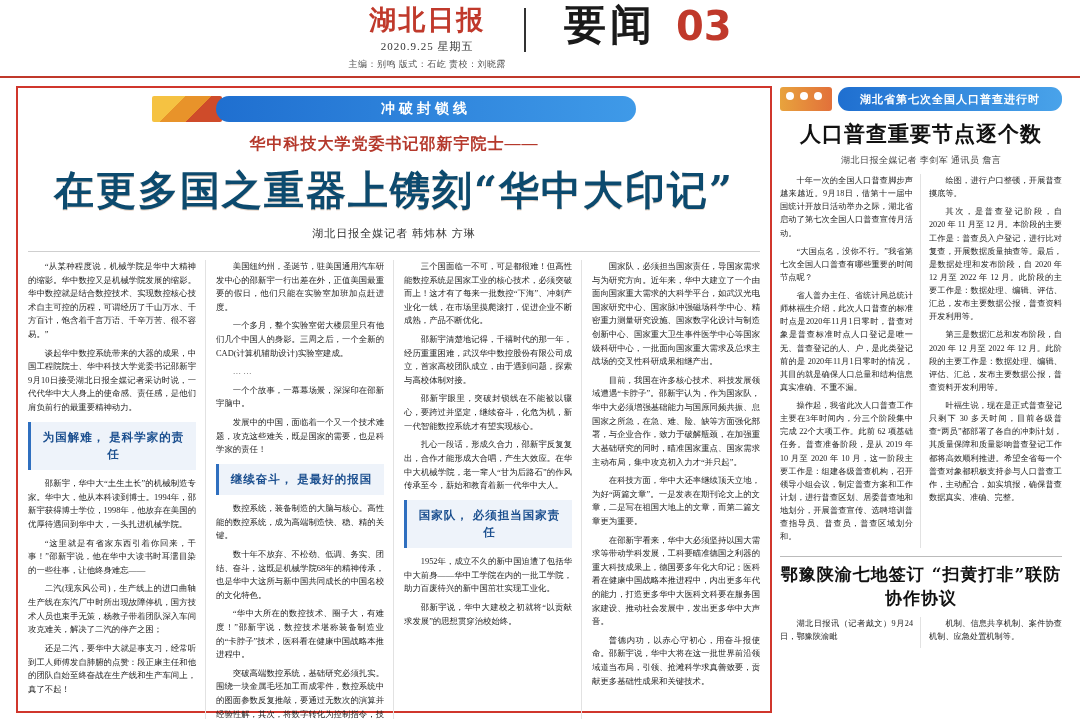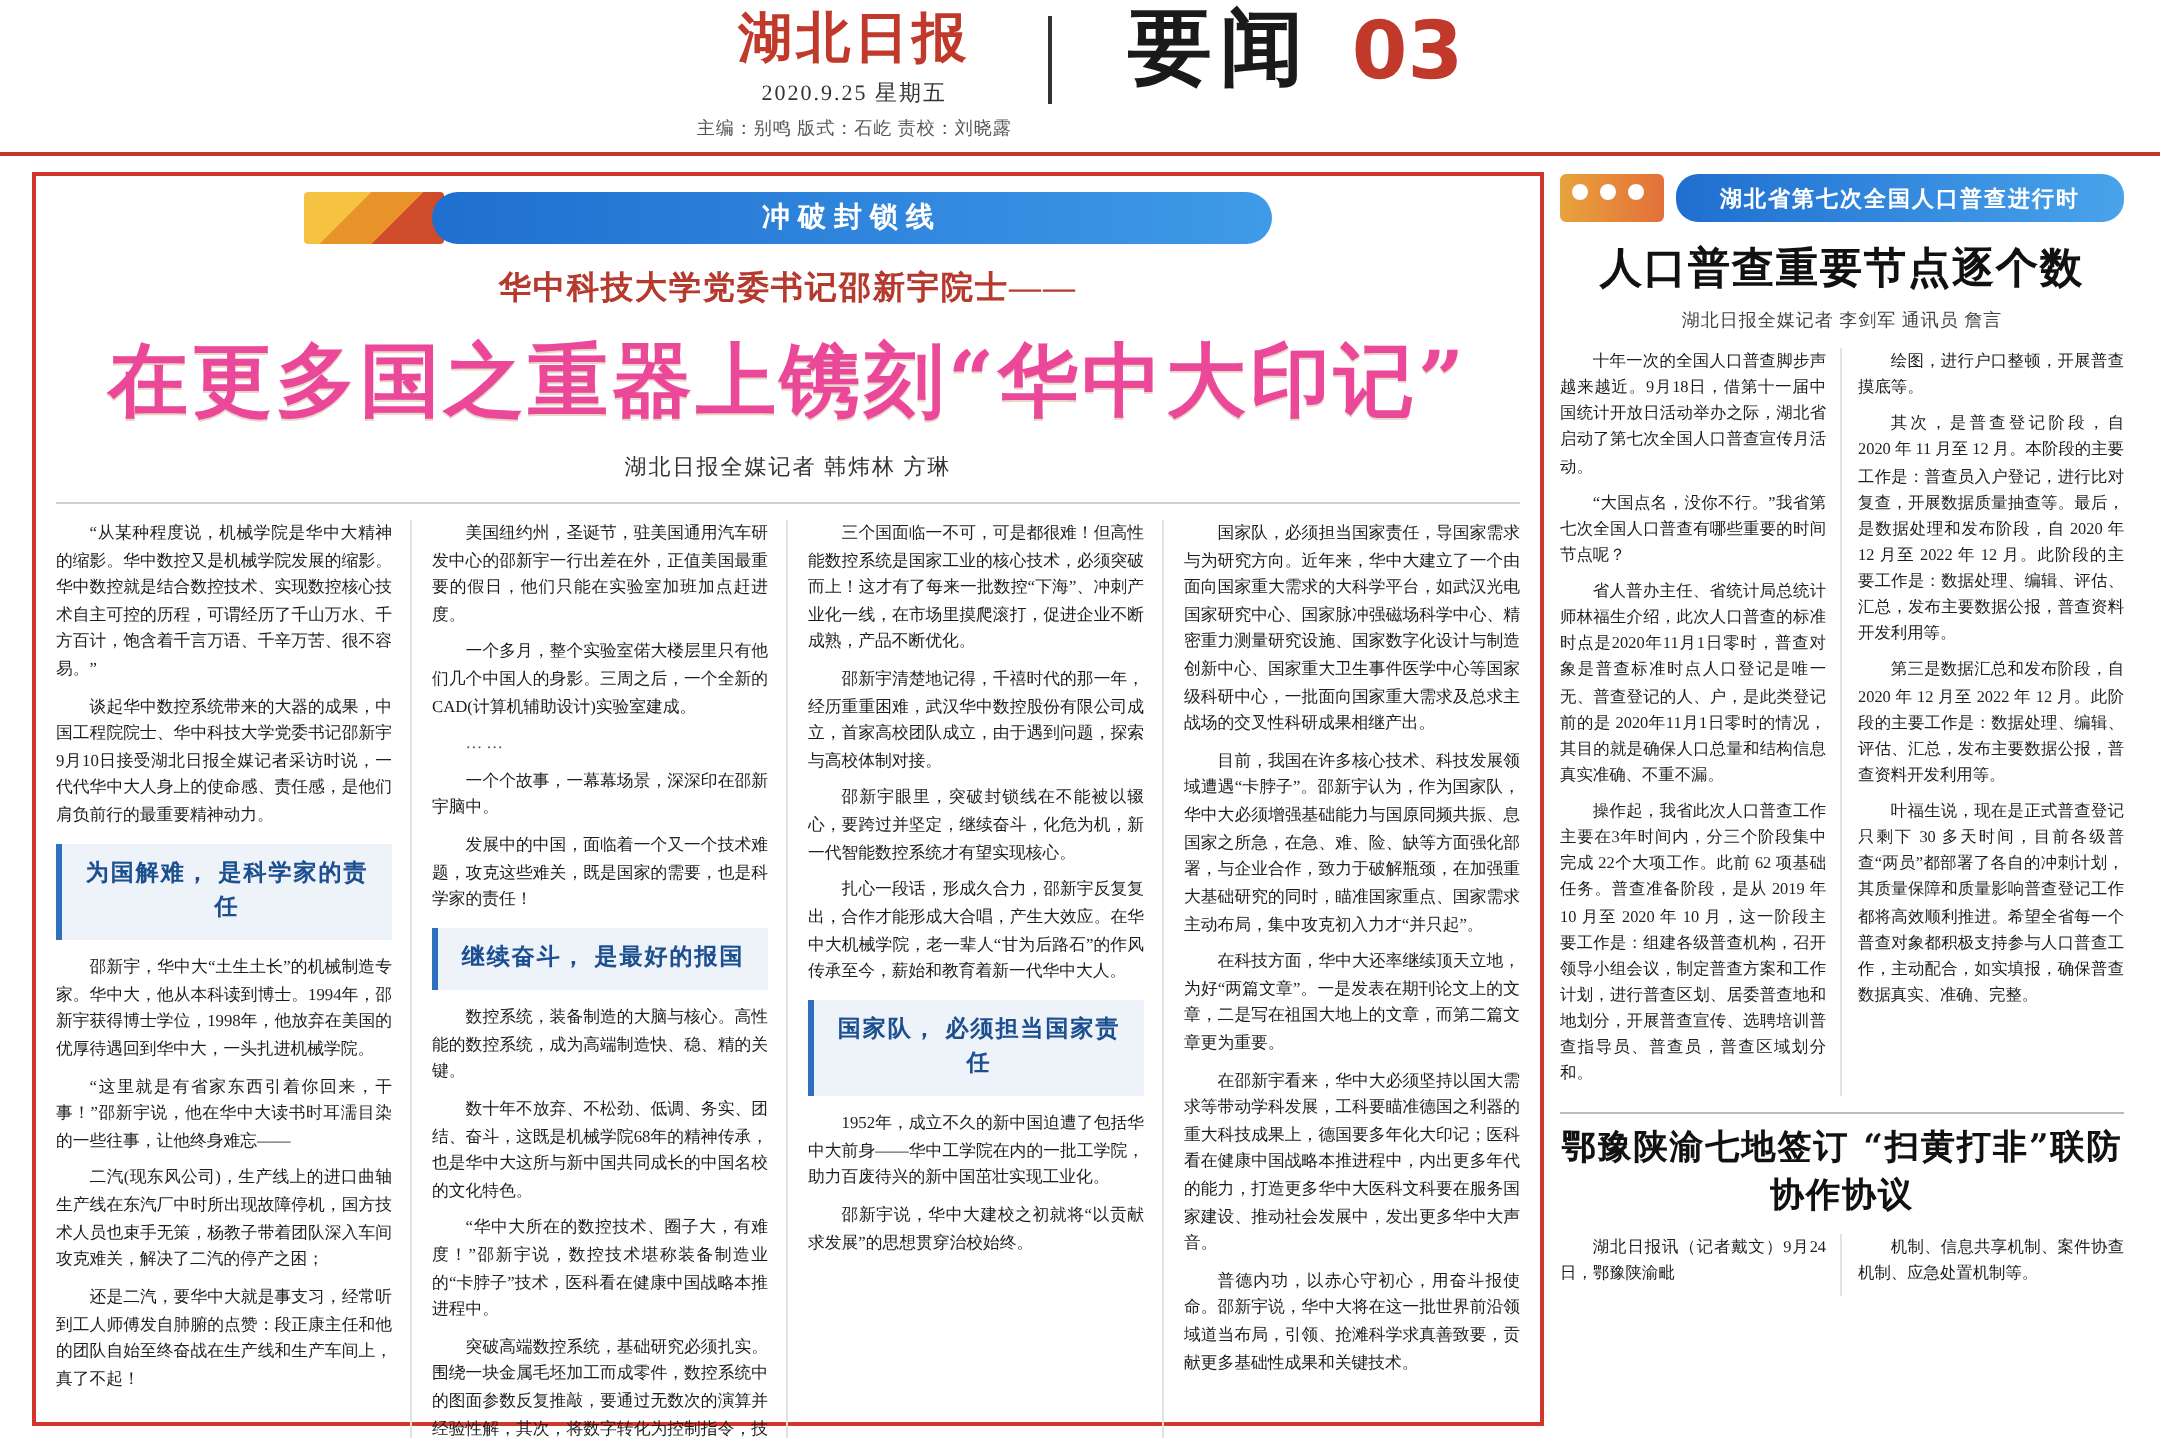--- a/index.html
+++ b/index.html
@@ -73,21 +73,21 @@
     background:linear-gradient(90deg,#1f6fd0,#3f9ae8);
     color:#fff;font-size:14px;font-weight:bold;letter-spacing:4px;
     display:flex;align-items:center;justify-content:center;
     margin-left:-6px;
   }
   .shoulder{
     text-align:center;color:#b5392c;font-size:16px;font-weight:bold;
     letter-spacing:1px;margin-top:10px;
   }
   .headline{
-    text-align:center;color:#ec4899;
+    text-align:center;color:#0c4a6e;
     font-family:"DejaVu Serif",serif;
     font-size:40px;font-weight:bold;letter-spacing:2px;
     margin:8px 0 8px 0;
     text-shadow:0 1px 0 #e8d6c8;
   }
   .byline{text-align:center;font-size:11px;color:#333;letter-spacing:1px;margin-bottom:10px;}
   .rule{height:1px;background:#cfcfcf;margin:6px 0 8px 0;}
 
   
   .cols{display:flex;gap:10px;}

